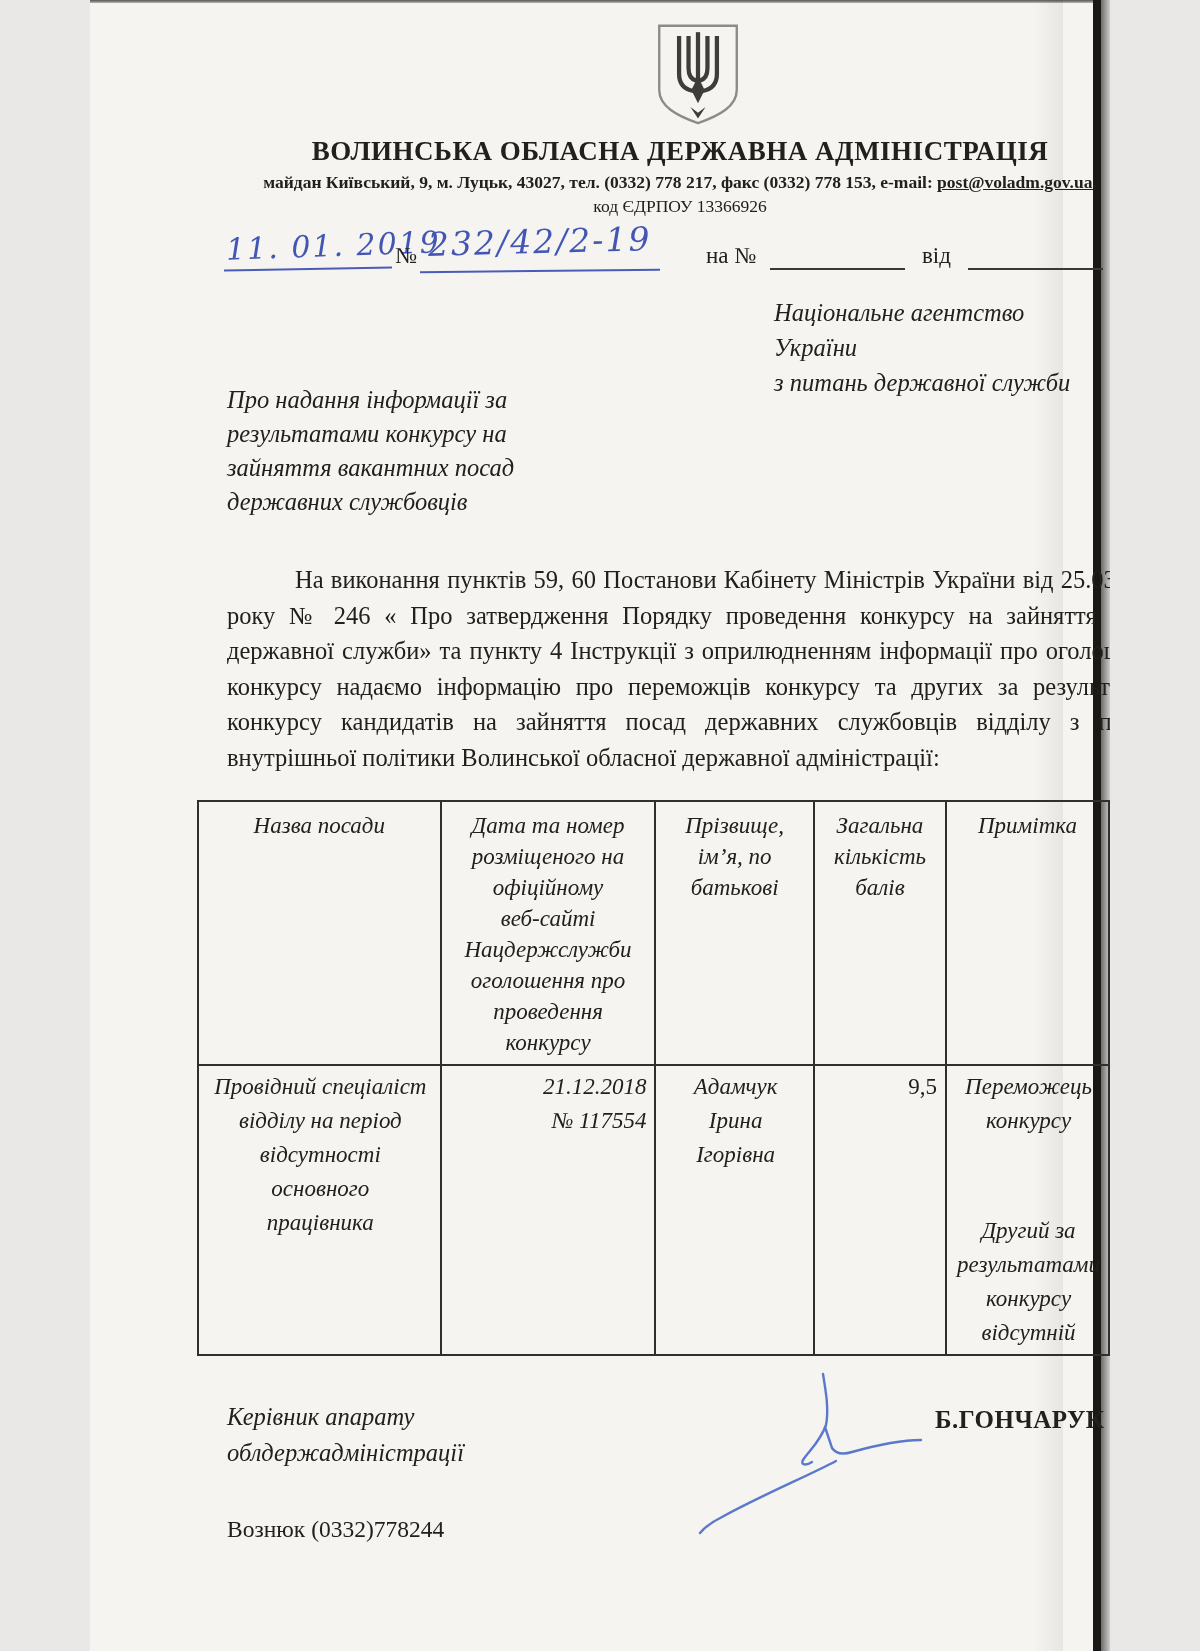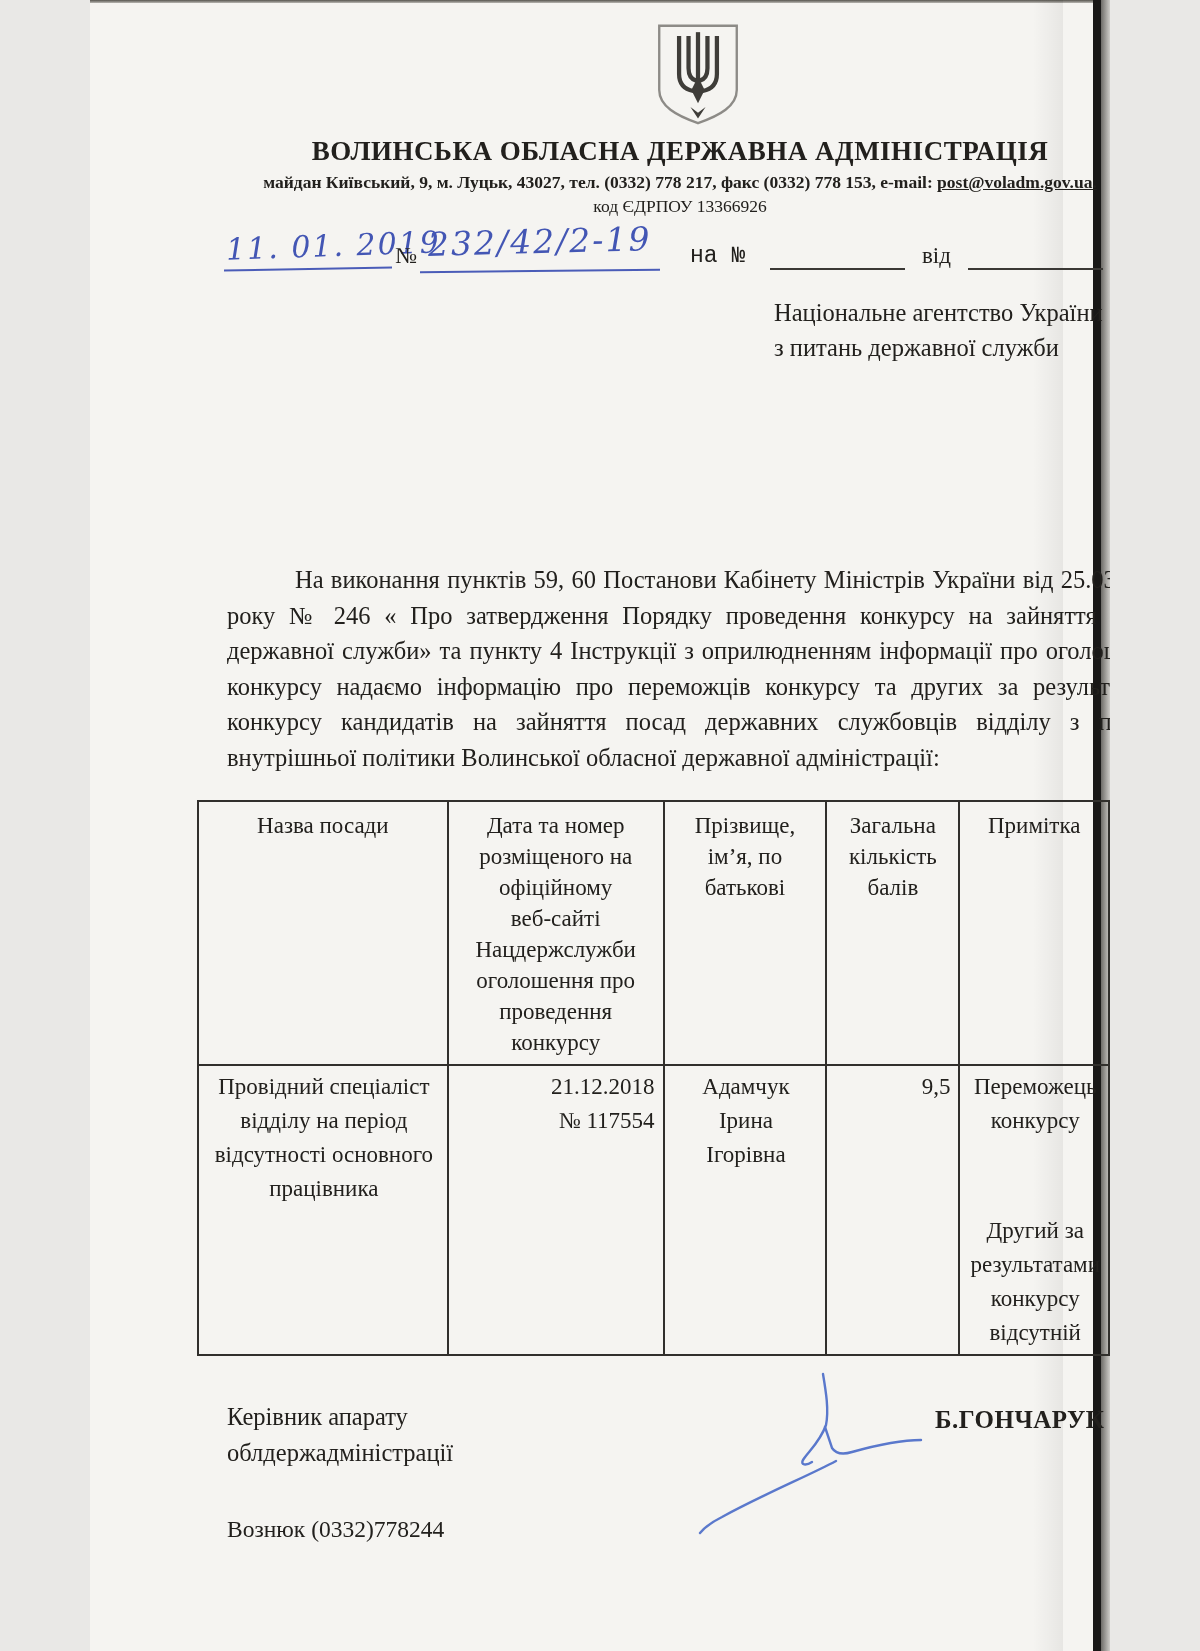--- a/index.html
+++ b/index.html
@@ -2,21 +2,21 @@
 <html><head>
 <meta charset="utf-8">
 <style>
   html,body { margin:0; padding:0; background:#e9e8e6; }
   .page {
     position:relative; width:1020px; height:1651px; margin:0 auto;
     background:#f5f4f1;
     font-family:"Liberation Serif", serif;
     color:#22201d; overflow:hidden;
   }
-  .pre { white-space:pre-line; }
+  .pre { white-space:pre-line;font-style:italic; }
 
   
   .scan-top { position:absolute; top:0; left:0; width:100%; height:3px; background:linear-gradient(to bottom,#57554f,#b9b7b2); }
   .scan-right-band { position:absolute; top:0; right:47px; width:30px; height:100%;
     background:linear-gradient(to right, rgba(0,0,0,0), rgba(0,0,0,0.06)); }
   .scan-right-line { position:absolute; top:0; right:9px; width:8px; height:100%; background:#191817; }
   .scan-right-edge { position:absolute; top:0; right:0; width:9px; height:100%; background:linear-gradient(to right,#6e6c68,#cfcdc9); }
 
   
   .emblem { position:absolute; left:560px; top:22px; width:96px; height:104px; }
@@ -26,21 +26,21 @@
   .addr1 .email { text-decoration:underline; }
   .addr2 { position:absolute; left:0; top:196px; width:1180px; text-align:center; font-size:17.5px; }
 
   
   .hw { font-family:"DejaVu Serif", serif; font-style:italic; color:#4356b4; letter-spacing:2px; }
   .ref-date { position:absolute; left:136px; top:228px; font-size:30px; transform:rotate(-2deg); }
   .ref-date-line { position:absolute; left:134px; top:268px; width:168px; border-bottom:2.5px solid #4a5cb8; transform:rotate(-1deg); }
   .ref-no-label { position:absolute; left:305px; top:243px; font-size:23px; }
   .ref-number { position:absolute; left:338px; top:222px; font-size:33px; transform:rotate(-1.5deg); }
   .ref-number-line { position:absolute; left:330px; top:270px; width:240px; border-bottom:2.5px solid #4a5cb8; transform:rotate(-0.6deg); }
-  .ref-na { position:absolute; left:600px; top:243px; font-size:23px;font-family:Liberation Mono, monospace; }
+  .ref-na { position:absolute; left:616px; top:243px; font-size:23px; }
   .ref-na-line { position:absolute; left:680px; top:268px; width:135px; border-bottom:2px solid #3a3835; }
   .ref-vid { position:absolute; left:832px; top:243px; font-size:23px; }
   .ref-vid-line { position:absolute; left:878px; top:268px; width:135px; border-bottom:2px solid #3a3835; }
 
   .recipient { position:absolute; left:684px; top:295px; font-size:24.5px; line-height:35px; }
   .subject { position:absolute; left:137px; top:383px; font-size:24.5px; line-height:34px; }
 
   .body-par { position:absolute; left:137px; top:534px; width:944px; font-size:24.5px;
     line-height:35.5px; text-align:justify; text-indent:68px;margin-top:28px; }
 
@@ -91,20 +91,24 @@
   <div class="ref-number hw">232/42/2-19</div>
   <div class="ref-number-line"></div>
   <div class="ref-na">на №</div>
   <div class="ref-na-line"></div>
   <div class="ref-vid">від</div>
   <div class="ref-vid-line"></div>
 
   <div class="recipient pre">Національне агентство України
 з питань державної служби</div>
 
+  <div class="subject pre">Про надання інформації за
+результатами конкурсу на
+зайняття вакантних посад
+державних службовців</div>
 
   <div class="body-par">На виконання пунктів 59, 60 Постанови Кабінету Міністрів України від 25.03.2016 року № 246 « Про затвердження Порядку проведення конкурсу на зайняття посад державної служби» та пункту 4 Інструкції з оприлюдненням інформації про оголошення конкурсу надаємо інформацію про переможців конкурсу та других за результатами конкурсу кандидатів на зайняття посад державних службовців відділу з питань внутрішньої політики Волинської обласної державної адміністрації:</div>
 
   <table class="doc-table">
     <colgroup>
       <col style="width:288px">
         <col style="width:228px">
         <col style="width:177px">
       <col style="width:142px">
         <col style="width:143px">

